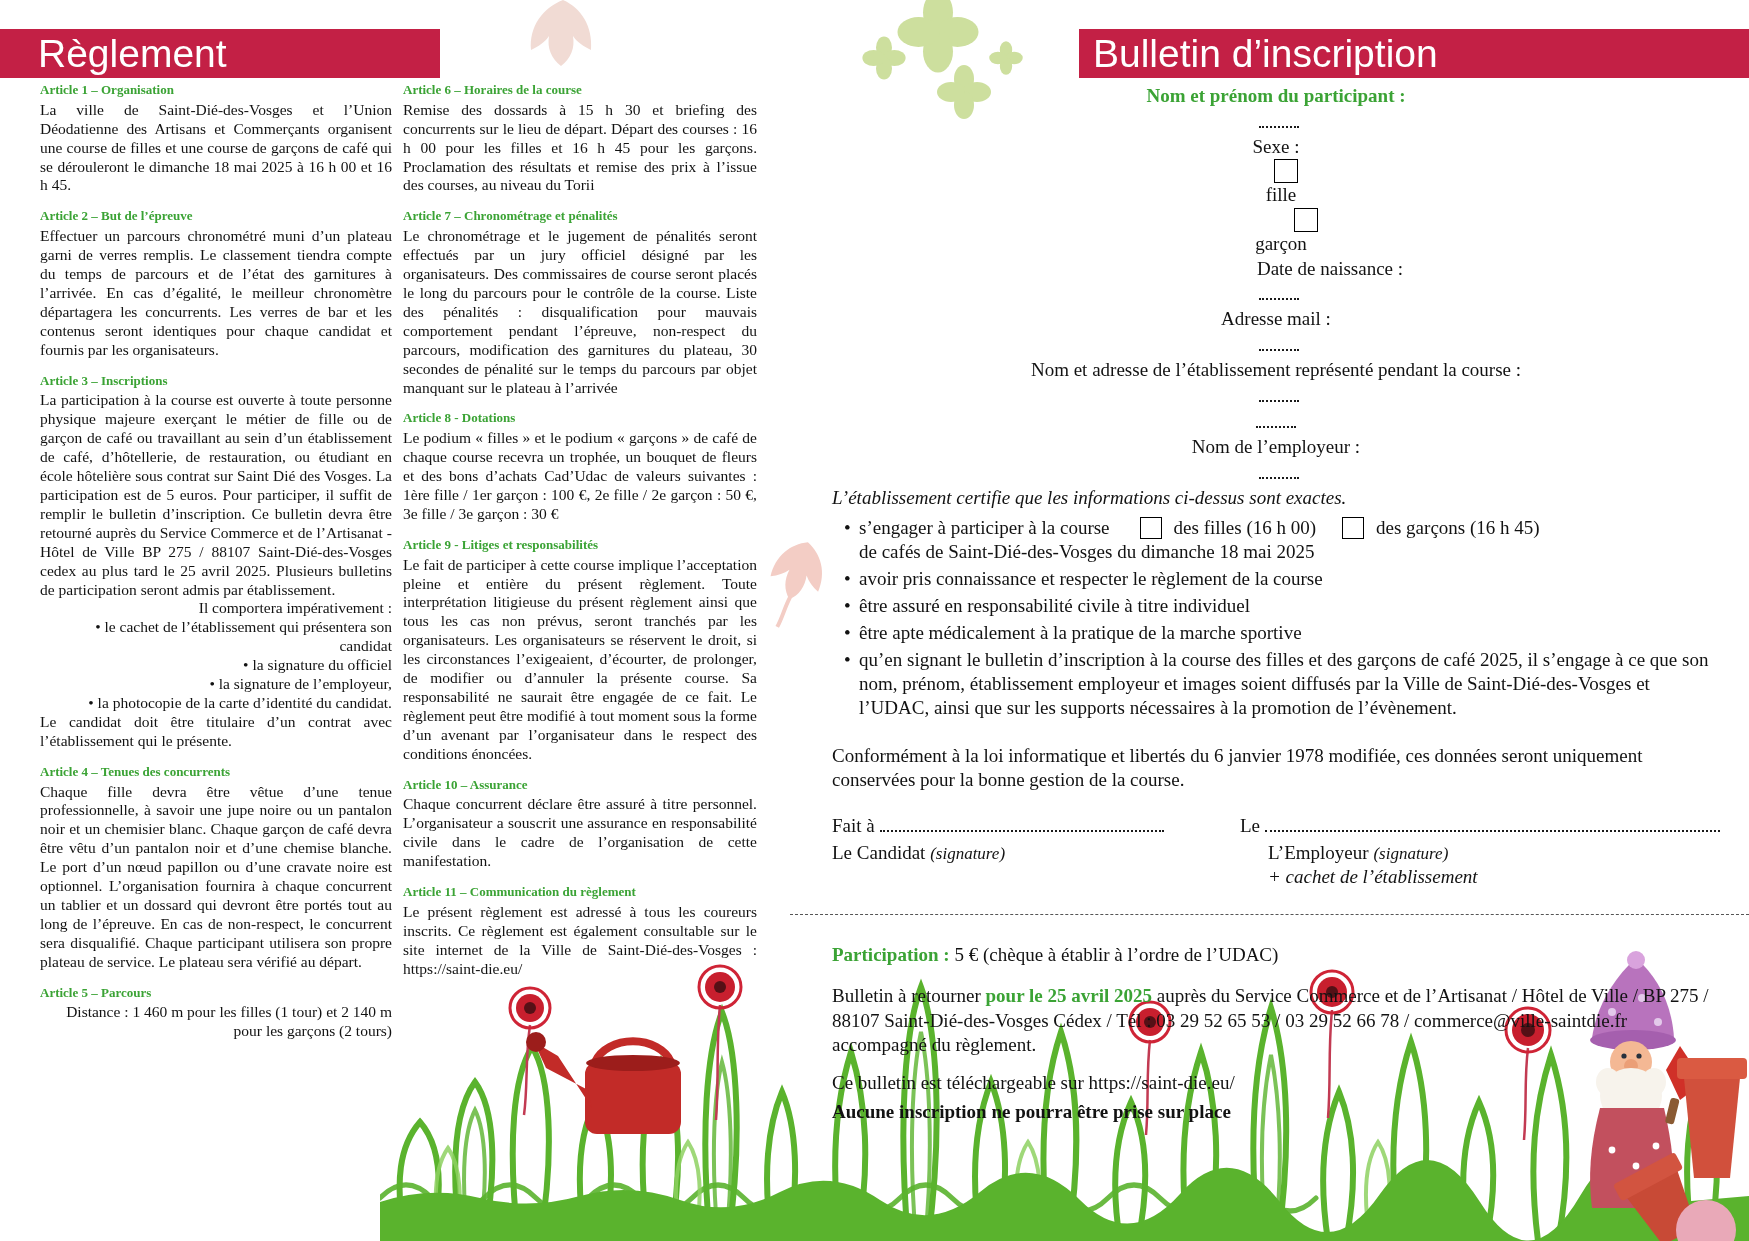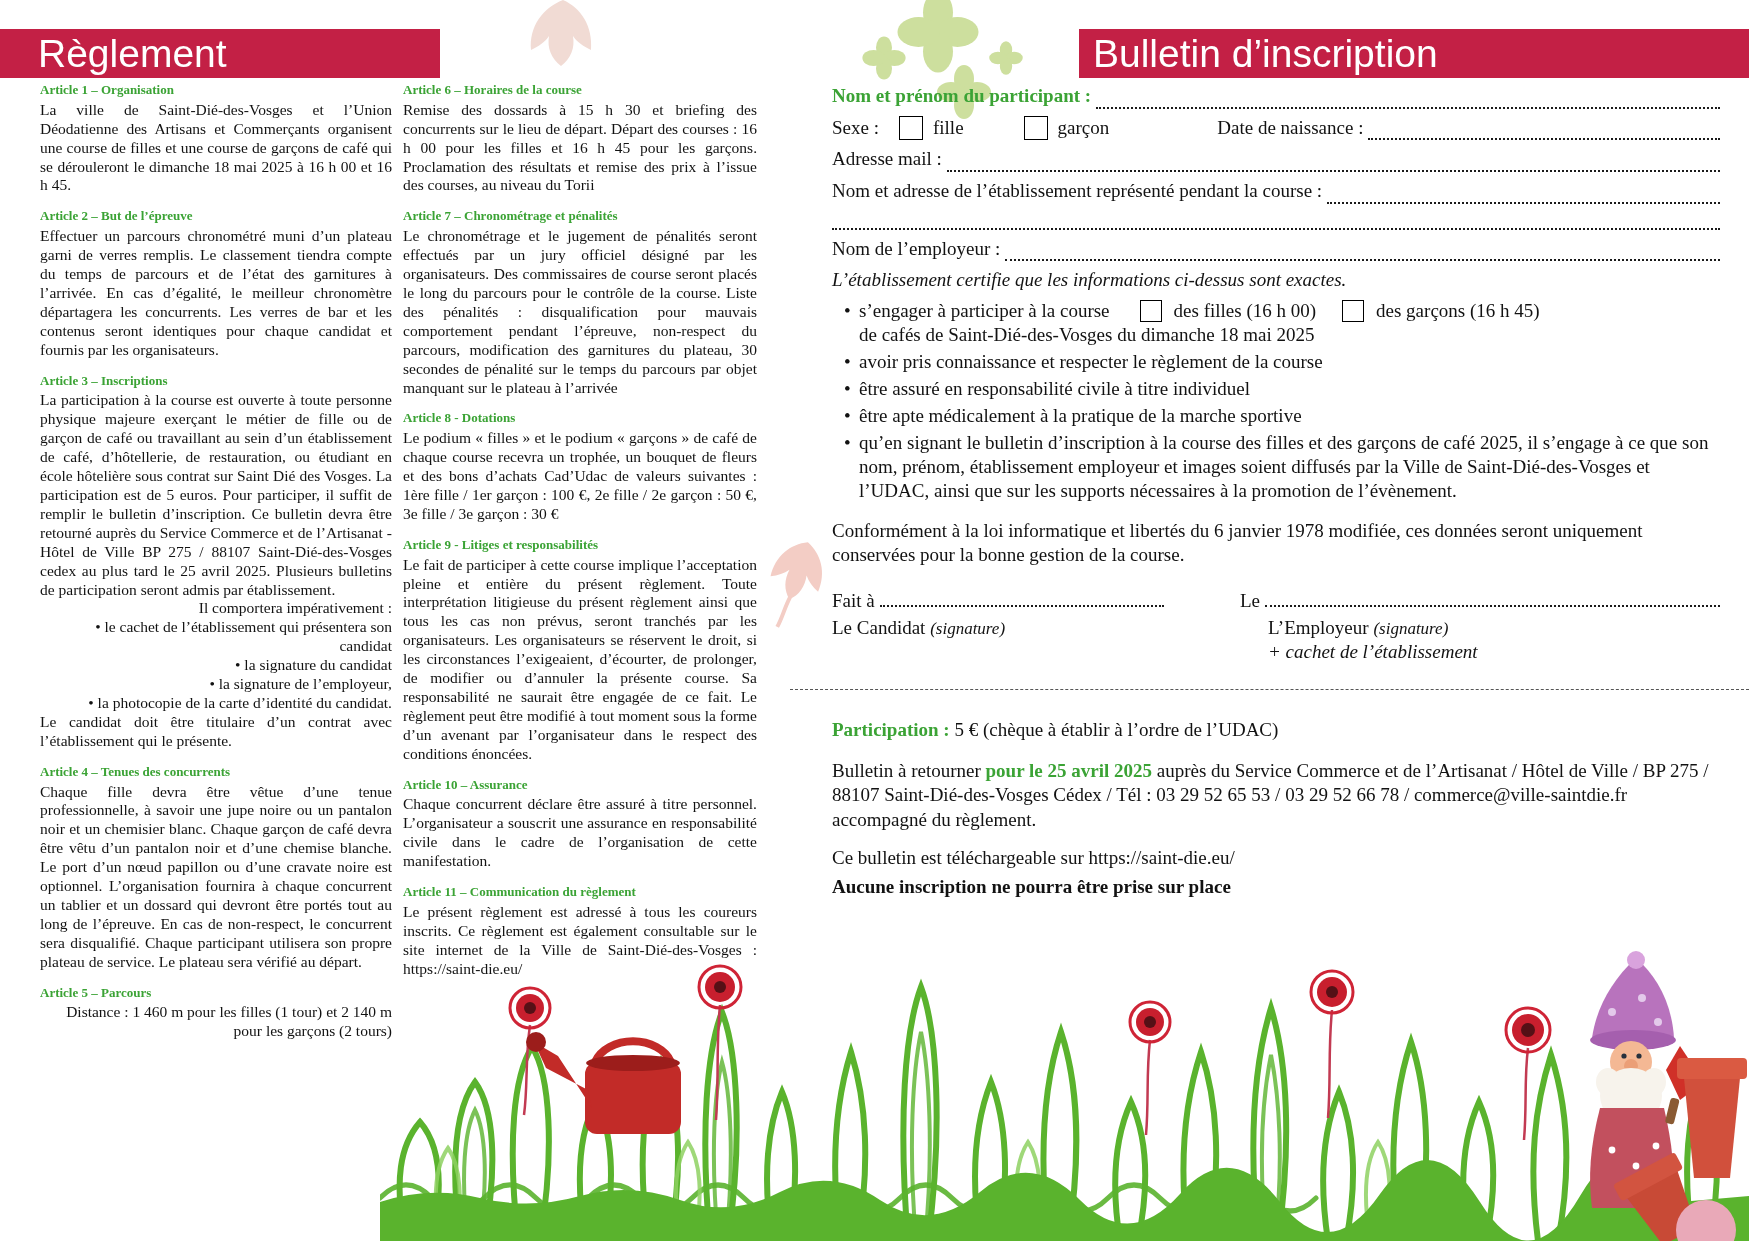--- a/index.html
+++ b/index.html
@@ -29,41 +29,41 @@
   .article h3 {
     font-size:13px; font-weight:bold; color:var(--heading-green,#3ba335);
     text-align:left; margin:0 0 3px 0;
   }
   .article p { margin:0; }
   .article p.plain { text-align:right; }
 
   
   .bulletin { position:absolute; left:832px; top:84px; width:888px; font-size:19px; line-height:1.3; z-index:2; }
   .green { color:var(--heading-green,#3ba335); font-weight:bold; }
-  .frow { display:flex; align-items:flex-end; margin-bottom:7px; }
+  .frow { display:flex; align-items:center; margin-bottom:7px;flex-direction:column; }
   .dots { flex:1 1 auto; border-bottom:2px dotted #1a1a1a; height:1em; margin-left:5px; min-width:40px; }
   .checkbox {
     width:24px; height:24px; border:1.7px solid #000; background:#fff;
     display:inline-block; flex:0 0 auto; align-self:center;
   }
   .cb-sm { width:22px; height:22px; }
   .gap20 { margin-left:20px; } .gap12 { margin-left:10px; }
   .gap60 { margin-left:60px; } .gap110 { margin-left:108px; }
   .italic { font-style:italic; }
   .cert-note { margin:3px 0 0 0; }
   .decl-title { margin-top:14px; }
   .bullets { margin-top:6px; padding-left:12px; line-height:1.26; }
   .bullet { display:flex; margin-bottom:3px; }
   .bullet .b { width:15px; flex:0 0 auto; }
   .bullet .bt { flex:1; }
   .b1line { display:flex; align-items:baseline; }
   .b1line .checkbox { margin-left:30px; }
   .b1line .cblabel { margin-left:12px; }
   .b1line .checkbox + .cblabel + .checkbox { margin-left:26px; }
-  .privacy { margin-top:16px; }
+  .privacy { margin-top:24px; }
   .faitrow { display:flex; align-items:flex-end; margin-top:20px; }
   .fait-left { display:flex; align-items:baseline; width:332px; }
   .fait-right { display:flex; align-items:baseline; flex:1; margin-left:76px; }
   .sigrow { display:flex; margin-top:2px; }
   .sig-right { margin-left:auto; width:452px; }
   .cutline { border-top:1.6px dashed #555; margin:24px 0 28px 0; position:relative; left:-42px; width:calc(100% + 71px); height:0; }
   .participation { margin-bottom:16px; }
   .returnpara { margin-bottom:13px; }
   .download { margin-bottom:4px; }
   .bold { font-weight:bold; }
@@ -237,21 +237,21 @@
   </section>
   <section class="article">
     <h3>Article 2 – But de l’épreuve</h3>
     <p>Effectuer un parcours chronométré muni d’un plateau garni de verres remplis. Le classement tiendra compte du temps de parcours et de l’état des garnitures à l’arrivée. En cas d’égalité, le meilleur chronomètre départagera les concurrents. Les verres de bar et les contenus seront identiques pour chaque candidat et fournis par les organisateurs.</p>
   </section>
   <section class="article">
     <h3>Article 3 – Inscriptions</h3>
     <p>La participation à la course est ouverte à toute personne physique majeure exerçant le métier de fille ou de garçon de café ou travaillant au sein d’un établissement de café, d’hôtellerie, de restauration, ou étudiant en école hôtelière sous contrat sur Saint Dié des Vosges. La participation est de 5 euros. Pour participer, il suffit de remplir le bulletin d’inscription. Ce bulletin devra être retourné auprès du Service Commerce et de l’Artisanat - Hôtel de Ville BP 275 / 88107 Saint-Dié-des-Vosges cedex au plus tard le 25 avril 2025. Plusieurs bulletins de participation seront admis par établissement.</p>
     <p class="plain">Il comportera impérativement :</p>
     <p class="plain">• le cachet de l’établissement qui présentera son candidat</p>
-    <p class="plain">• la signature du candidat</p>
+    <p class="plain">• la signature du officiel</p>
     <p class="plain">• la signature de l’employeur,</p>
     <p class="plain">• la photocopie de la carte d’identité du candidat.</p>
     <p>Le candidat doit être titulaire d’un contrat avec l’établissement qui le présente.</p>
   </section>
   <section class="article">
     <h3>Article 4 – Tenues des concurrents</h3>
     <p>Chaque fille devra être vêtue d’une tenue professionnelle, à savoir une jupe noire ou un pantalon noir et un chemisier blanc. Chaque garçon de café devra être vêtu d’un pantalon noir et d’une chemise blanche. Le port d’un nœud papillon ou d’une cravate noire est optionnel. L’organisation fournira à chaque concurrent un tablier et un dossard qui devront être portés tout au long de l’épreuve. En cas de non-respect, le concurrent sera disqualifié. Chaque participant utilisera son propre plateau de service. Le plateau sera vérifié au départ.</p>
   </section>
   <section class="article">
     <h3>Article 5 – Parcours</h3>

